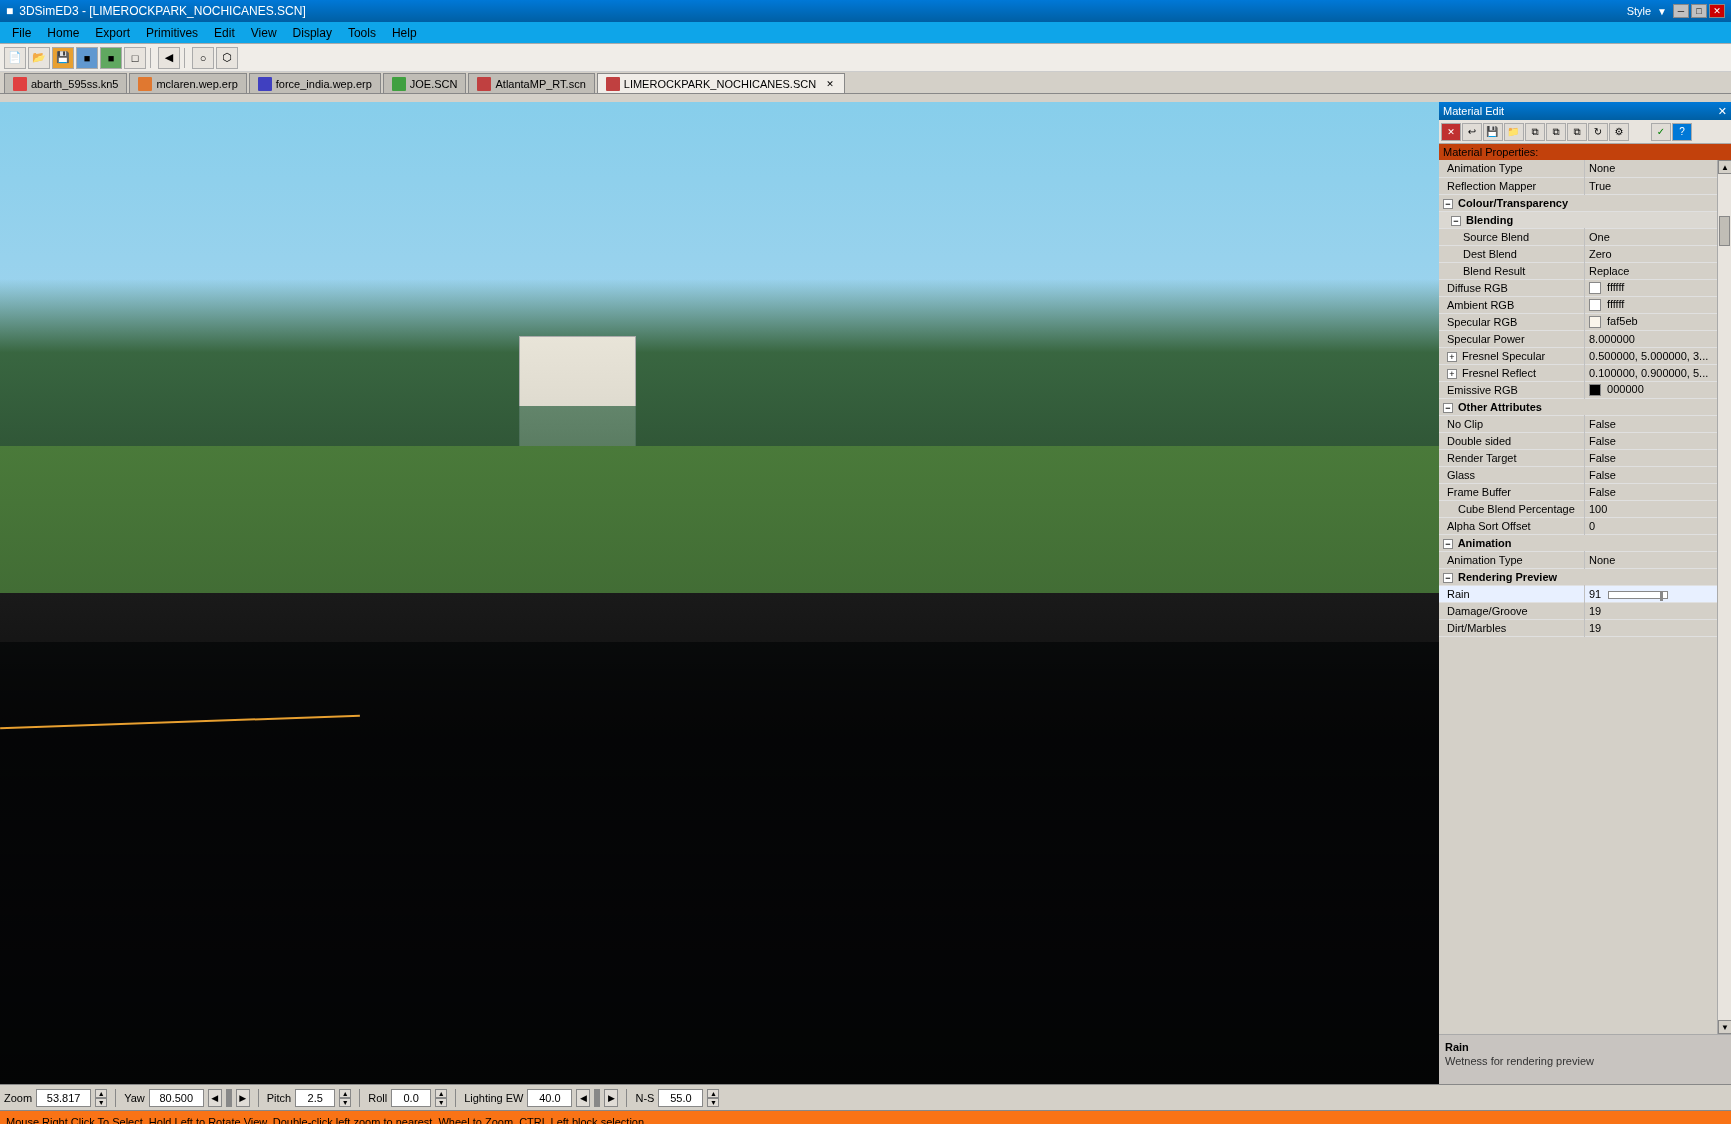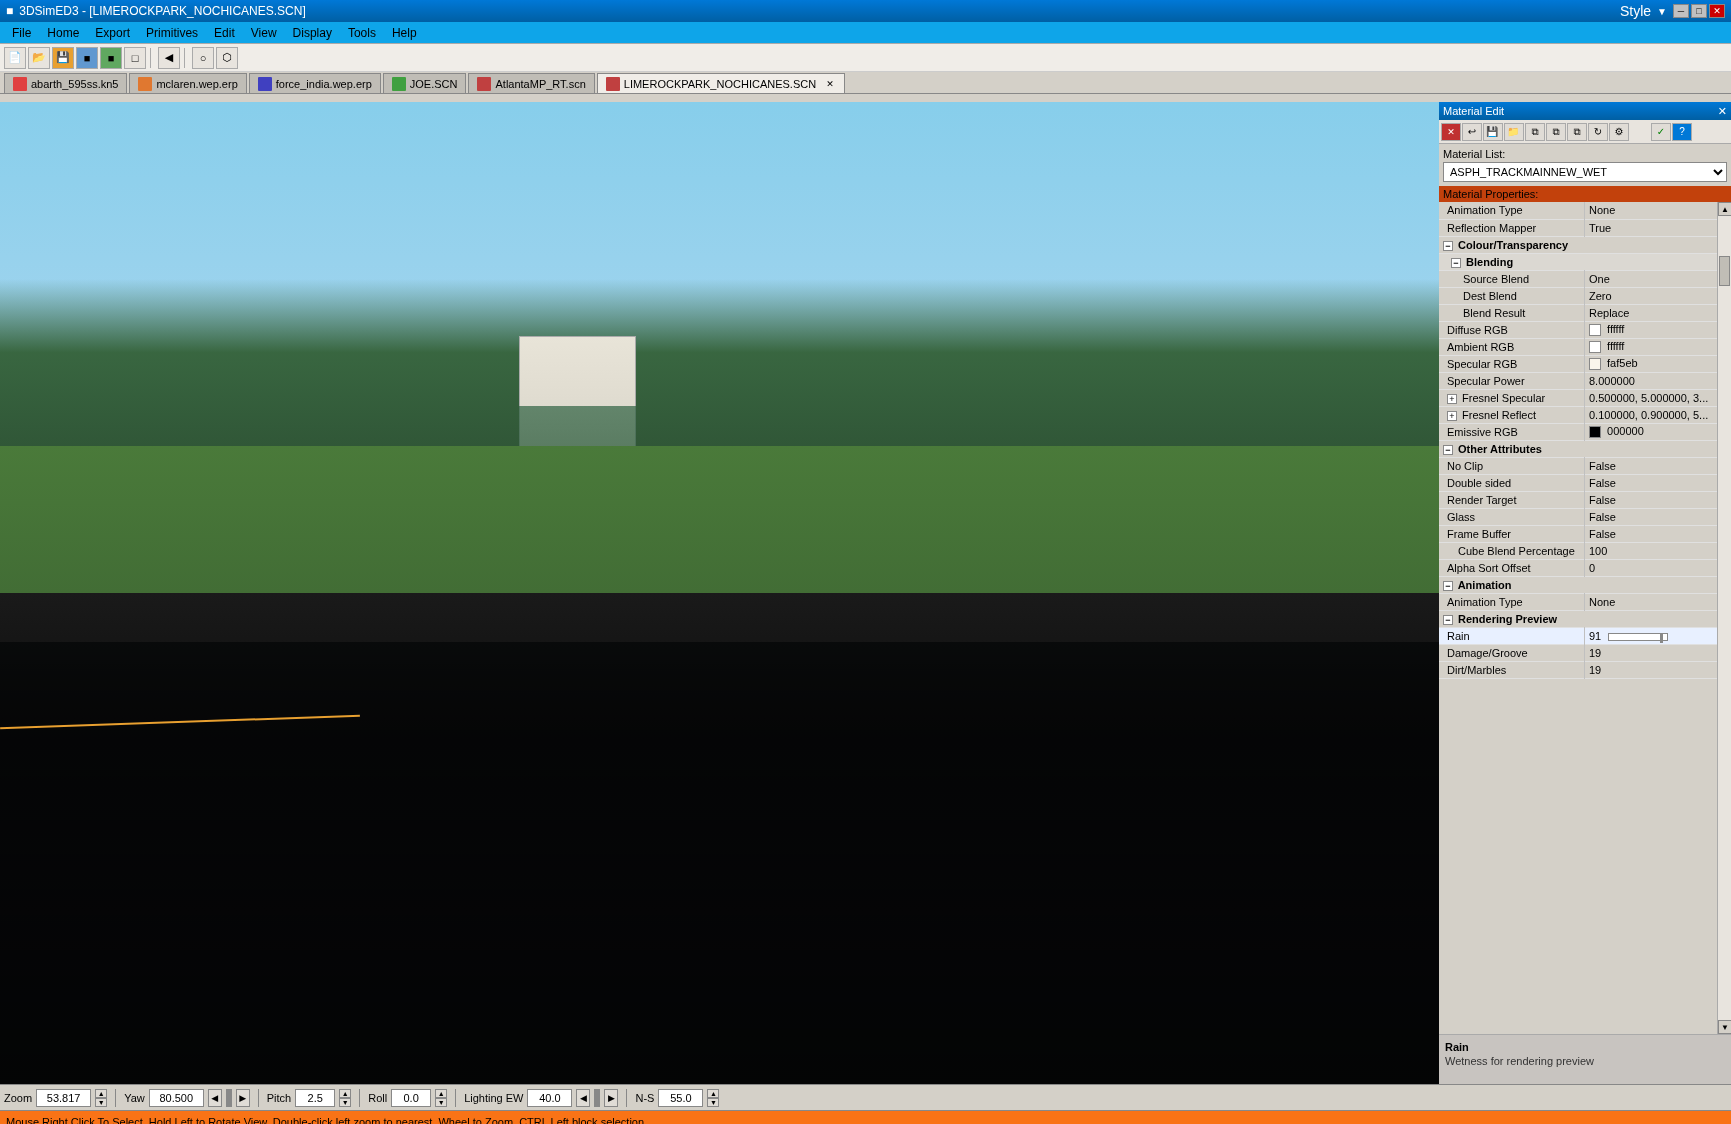--- a/index.html
+++ b/index.html
@@ -90,21 +90,21 @@
   </style>
 </head>
 <body>
 
 <div class="title-bar">
   <div class="title-bar-left">
     <span style="font-size:12px;">■</span>
     <span>3DSimED3 - [LIMEROCKPARK_NOCHICANES.SCN]</span>
   </div>
   <div style="display:flex; align-items:center; gap:6px;">
-    <span style="font-size:14px;">Style</span>
+    <span style="font-size:11px;">Style</span>
     <span style="font-size:10px;">▼</span>
     <div class="title-bar-controls">
       <div class="title-bar-btn">─</div>
       <div class="title-bar-btn">□</div>
       <div class="title-bar-btn" style="background:#c00; color:white;">✕</div>
     </div>
   </div>
 </div>
 
 <div class="menu-bar">
@@ -200,26 +200,20 @@
       <div class="panel-btn">⧉</div>
       <div class="panel-btn">⧉</div>
       <div class="panel-btn">⧉</div>
       <div class="panel-btn">↻</div>
       <div class="panel-btn">⚙</div>
       <div style="width:20px;"></div>
       <div class="panel-btn" style="color:#008000;">✓</div>
       <div class="panel-btn" style="background:#0078d7; color:white;">?</div>
     </div>
 
-    <div class="material-list-section">
-      <div class="material-list-label">Material List:</div>
-      <div style="display:flex; align-items:center; gap:0;">
-        <select class="material-dropdown"><option>ASPH_TRACKMAINNEW_WET</option></select>
-      </div>
-    </div>
 
     <div class="properties-label">Material Properties:</div>
 
     <div class="prop-table-container">
       <div class="prop-table-scroll">
         <table class="prop-table">
           <tbody>
 
             <tr class="prop-row">
               <td class="prop-name" style="padding-left:8px;">Animation Type</td>

